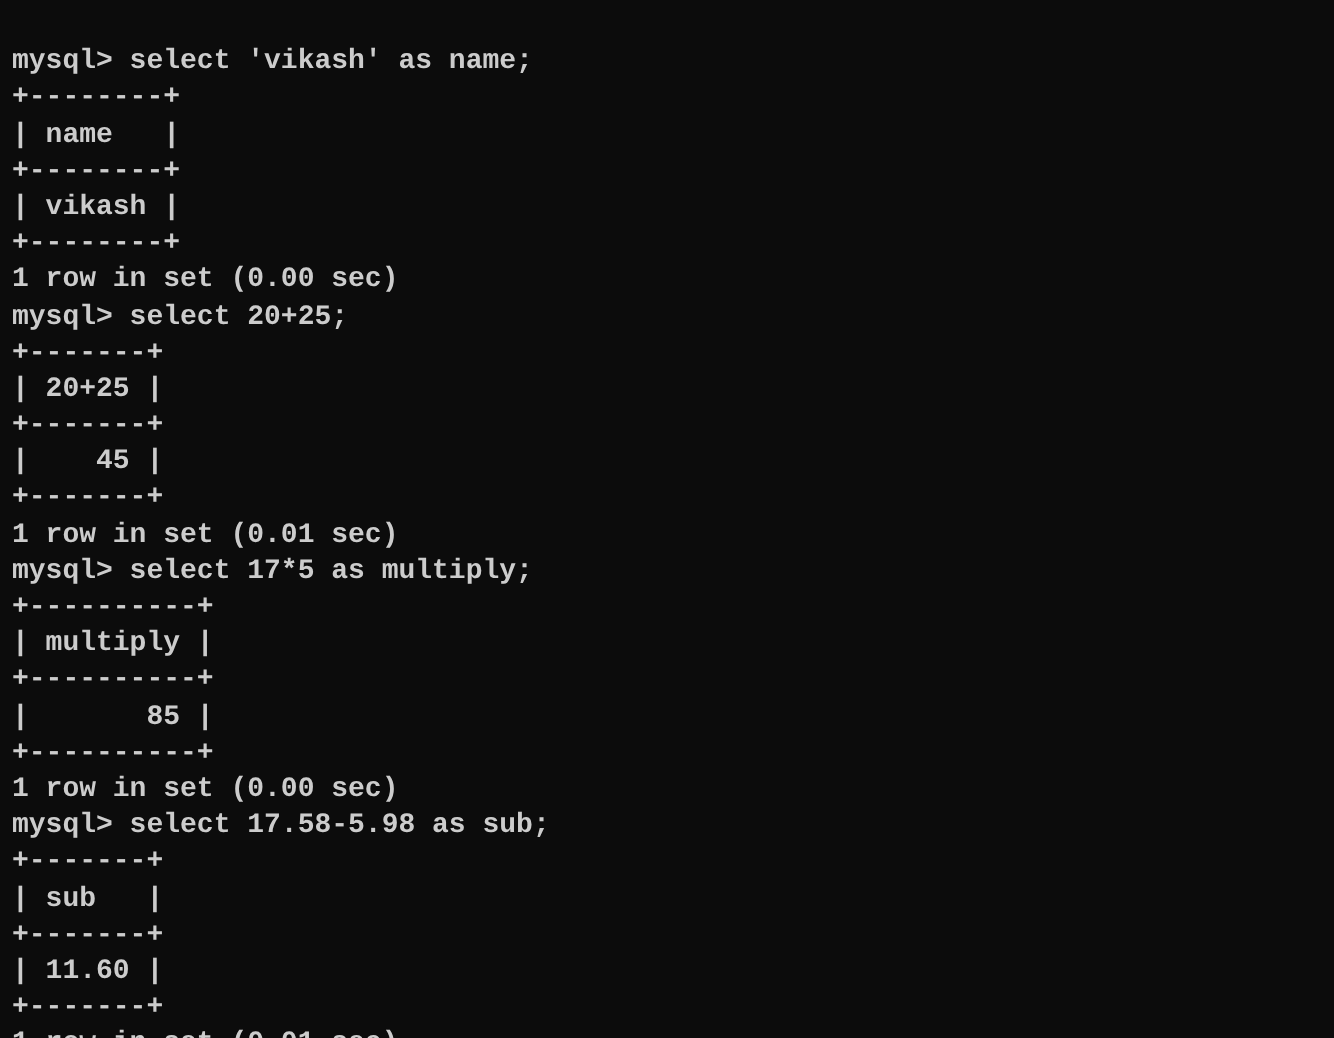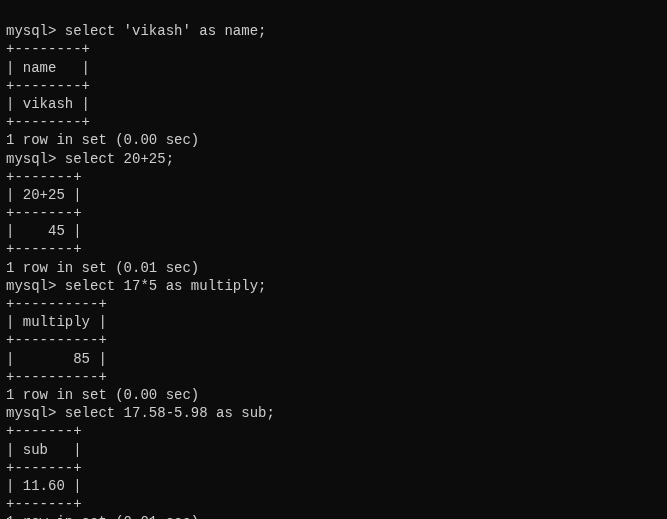--- a/index.html
+++ b/index.html
@@ -7,21 +7,21 @@
     color: #cccccc;
     font-family: Consolas, "Courier New", monospace;
     font-size: 14px;
     line-height: 1.3;
     margin: 0;
     padding: 4px 6px;
     white-space: pre;
     width: 667px;
     box-sizing: border-box;
   }
-  .line { display: block; }
+  .line { display: block; font-weight: bold; }
 </style>
 </head>
 <body>
 <div id="terminal"><span class="line">mysql&gt; select 'vikash' as name;</span><span class="line">+--------+</span><span class="line">| name   |</span><span class="line">+--------+</span><span class="line">| vikash |</span><span class="line">+--------+</span><span class="line">1 row in set (0.00 sec)</span><span class="line"></span><span class="line">mysql&gt; select 20+25;</span><span class="line">+-------+</span><span class="line">| 20+25 |</span><span class="line">+-------+</span><span class="line">|    45 |</span><span class="line">+-------+</span><span class="line">1 row in set (0.01 sec)</span><span class="line"></span><span class="line">mysql&gt; select 17*5 as multiply;</span><span class="line">+----------+</span><span class="line">| multiply |</span><span class="line">+----------+</span><span class="line">|       85 |</span><span class="line">+----------+</span><span class="line">1 row in set (0.00 sec)</span><span class="line"></span><span class="line">mysql&gt; select 17.58-5.98 as sub;</span><span class="line">+-------+</span><span class="line">| sub   |</span><span class="line">+-------+</span><span class="line">| 11.60 |</span><span class="line">+-------+</span><span class="line">1 row in set (0.01 sec)</span></div>
 
 
 
 
 
 </body></html>

